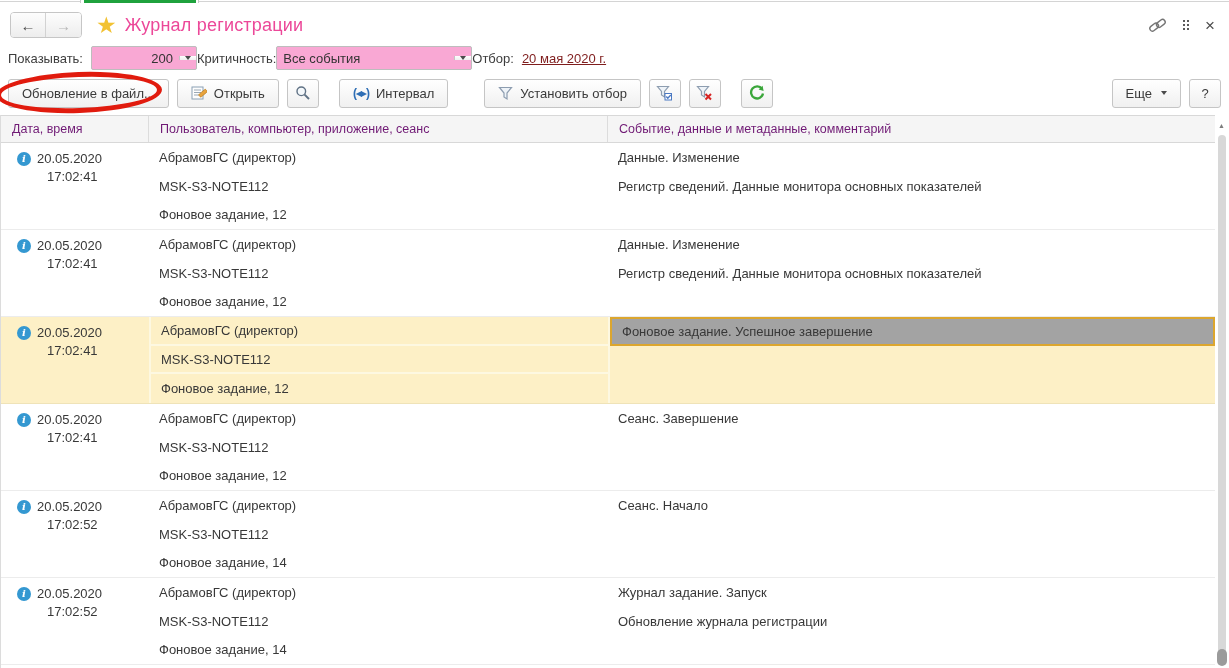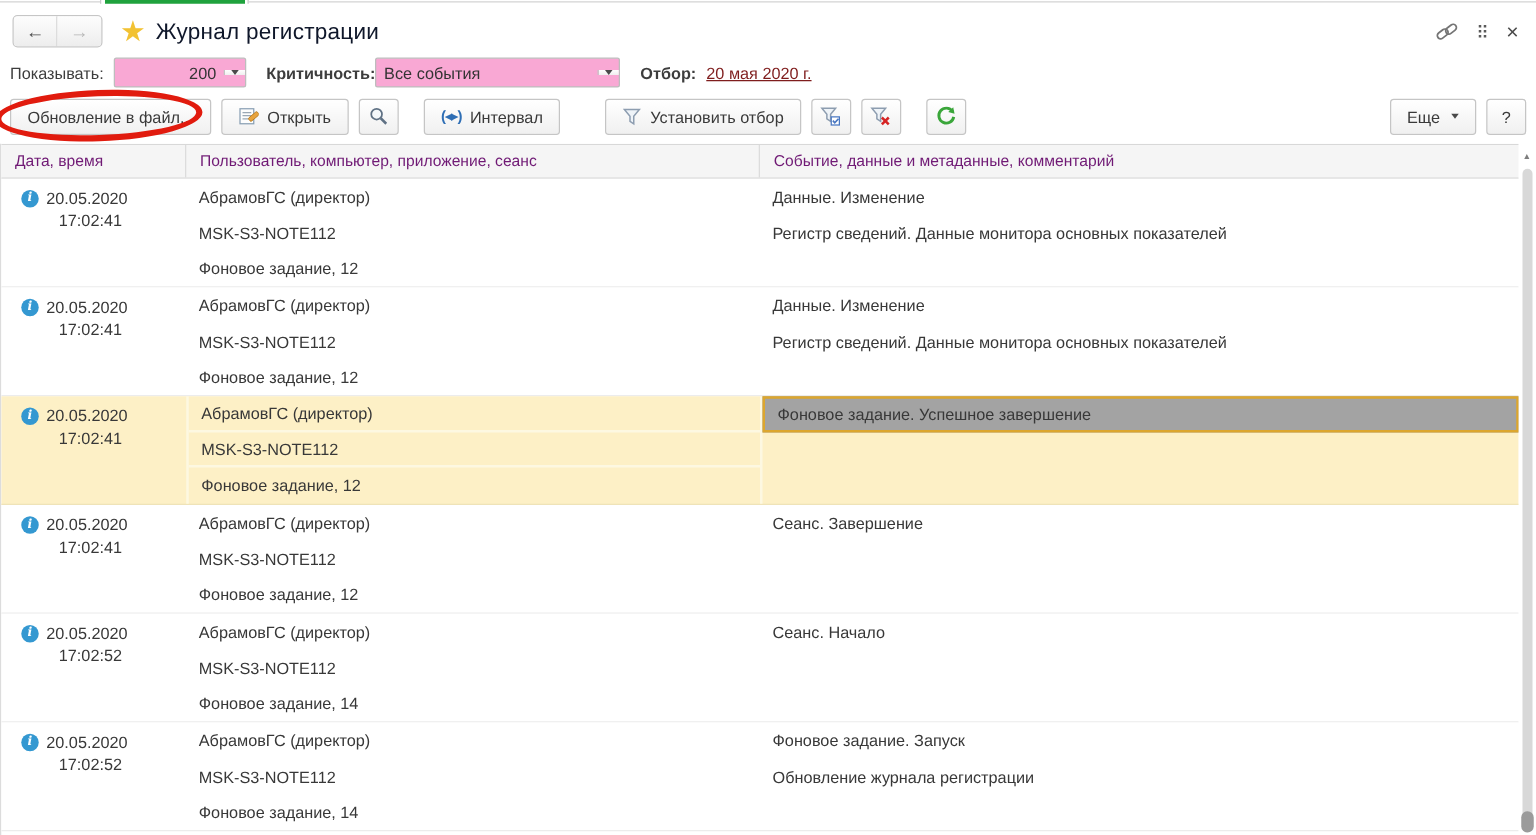--- a/index.html
+++ b/index.html
@@ -12,37 +12,37 @@
   .tabstrip .tabgap { position:absolute; top:0; left:80px; width:119px; height:3px; background:#fff; border-left:1px solid #c9c9c9; border-right:1px solid #c9c9c9; }
   .tab-underline { position:absolute; top:0; left:84px; width:112px; height:3px; background:#1fa23d; }
 
   
   .titlebar { position:absolute; top:8px; left:0; width:100%; height:34px; display:flex; align-items:center; padding:0 10px; }
   .nav-group { display:flex; border:1px solid #c6c6c6; border-radius:4px; overflow:hidden; height:26px; }
   .nav-btn { width:35px; height:100%; background:linear-gradient(#fdfdfd,#ededed); border:none; font-size:15px; display:flex; align-items:center; justify-content:center; cursor:pointer; }
   .nav-btn.back { color:#4a4a4a; border-right:1px solid #d2d2d2; }
   .nav-btn.fwd { color:#b7b7b7; }
   .star { color:#f2c233; font-size:23px; margin:0 8px 0 14px; line-height:1; cursor:pointer; }
-  .title { font-size:18px; color:#0f172a; letter-spacing:.2px; }
+  .title { font-size:18px; color:#ec4899; letter-spacing:.2px; }
   .title-actions { margin-left:auto; display:flex; align-items:center; gap:16px; padding-right:4px; }
   .dots { display:grid; grid-template-columns:2px 2px; gap:2px; cursor:pointer; }
   .dots i { width:2px; height:2px; background:#5a5a5a; }
   .close { font-size:17px; color:#4c4c4c; cursor:pointer; line-height:1; }
 
   
   .filterbar { position:absolute; top:45px; left:0; width:100%; height:26px; display:flex; align-items:center; padding-left:8px; font-size:13px; color:#3d3d3d; }
   .field { display:flex; height:24px; border:1px solid #bdbdbd; border-radius:2px; background:#f9a8d4; align-items:center; }
   .field .val { display:flex; align-items:center; font-size:13px; color:#333; padding:0 6px; }
   .field.num { width:106px; margin-left:8px; }
   .field.num .val { flex:1; justify-content:flex-end; }
   .field.combo { width:196px; margin-left:0; }
   .field.combo .val { flex:1; justify-content:flex-start; }
   .dd { width:17px; border-left:1px solid #c4c4c4; background:linear-gradient(#fefefe,#efefef); display:flex; align-items:center; justify-content:center; cursor:pointer; }
   .tri { width:0; height:0; border-left:3.5px solid transparent; border-right:3.5px solid transparent; border-top:4px solid #4a4a4a; display:inline-block; }
-  .lbl2 { margin-left:16px;font-weight:bold; }
+  .lbl2 { margin-left:0; }
   .datelink { margin-left:8px; color:#7f1d1d; text-decoration:underline; cursor:pointer; }
 
   
   .toolbar { position:absolute; top:76px; left:0; width:100%; height:34px; display:flex; align-items:center; padding:0 8px; gap:8px; }
   .btn { display:inline-flex; align-items:center; justify-content:center; gap:7px; height:29px; padding:0 13px; background:linear-gradient(#ffffff,#f0f0f0); border:1px solid #c5c5c5; border-radius:3px; font-size:13px; color:#3a3a3a; cursor:pointer; white-space:nowrap; font-family:inherit; }
   .icon-btn { width:32px; padding:0; }
   .gap-left { margin-left:28px; }
   .gap-left2 { margin-left:12px; }
   .interval-glyph { color:#2e6eb5; font-weight:bold; font-size:12px; letter-spacing:-1px; }
   .spacer { flex:1; }
@@ -323,21 +323,21 @@
               <span>20.05.2020</span>
             </div>
             <div class="c1-time">17:02:52</div>
           </div>
           <div class="col2">
             <div class="subrow">АбрамовГС (директор)</div>
             <div class="subrow">MSK-S3-NOTE112</div>
             <div class="subrow">Фоновое задание, 14</div>
           </div>
           <div class="col3">
-            <div class="subrow">Фоновое задание. Запуск</div>
+            <div class="subrow">Журнал задание. Запуск</div>
             <div class="subrow">Обновление журнала регистрации</div>
             <div class="subrow"></div>
           </div>
         </div>
       </div>
   </div>
 
   <div class="scrollcol">
     <span class="sarrow">▲</span>
     <div class="strack"></div>

